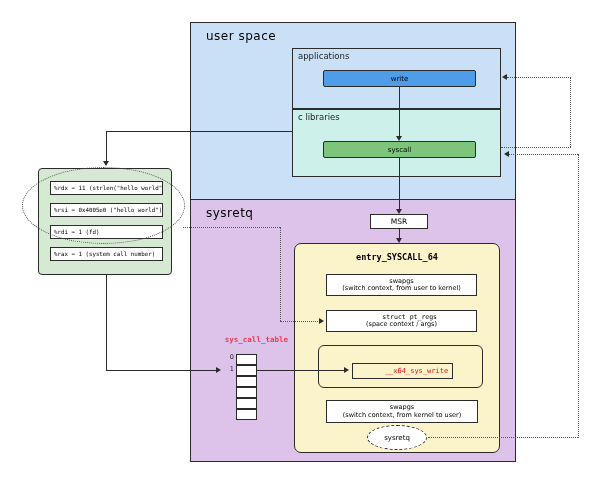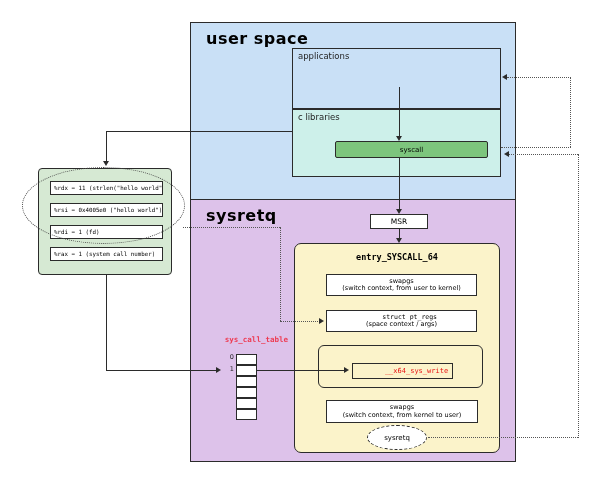--- a/index.html
+++ b/index.html
@@ -8,27 +8,27 @@
   #canvas { position:relative; width:600px; height:500px; background:#ffffff; overflow:hidden; }
   .abs { position:absolute; }
   .box { border:1px solid #2b2b2b; }
   .lbl { color:#1f1f1f; }
   .code { font-family:"DejaVu Sans Mono", monospace;text-align:right; }
   .center { display:flex; align-items:center; justify-content:center; text-align:center; }
   
   #userspace { left:190px; top:22px; width:326px; height:178px; background:#c9e0f6; border:1.5px solid #2b2b2b; }
   #kernel    { left:190px; top:200px; width:326px; height:262px; background:#ddc2ea; border:1.5px solid #2b2b2b; border-top:none; }
   #hardware  { left:190px; top:462px; width:326px; height:24px; background:#d9d9d9; border:1.5px solid #2b2b2b; border-top:1px solid #2b2b2b; font-size:7.5px; }
-  .section-label { font-weight:bold; font-size:16px; letter-spacing:0.5px; }
+  .section-label { font-weight:normal; font-size:12px; letter-spacing:0.5px; }
   
   #apps-box { left:292px; top:48px; width:209px; height:61px; background:#c9e0f6; }
   #clib-box { left:292px; top:109px; width:209px; height:68px; background:#cdf0ea; }
   .sub-label { font-size:8.5px; color:#1f1f1f; }
   #write-btn   { left:323px; top:70px;  width:153px; height:17px; background:#4f9ce8; border-radius:2px; font-size:7px; }
-  #syscall-btn { left:323px; top:141px; width:153px; height:17px; background:#7dc57d; border-radius:2px; font-size:7px;margin-left:12px; }
+  #syscall-btn { left:323px; top:141px; width:153px; height:17px; background:#7dc57d; border-radius:2px; font-size:7px; }
   
   #msr-box { left:370px; top:214px; width:58px; height:15px; background:#ffffff; font-size:7.5px; }
   #entry-box { left:294px; top:243px; width:206px; height:210px; background:#fbf3ca; border-radius:7px; }
   #entry-title { left:294px; top:252px; width:206px; font-size:8.5px; font-weight:bold; }
   #swapgs1 { left:326px; top:274px; width:151px; height:22px; background:#ffffff; }
   #ptregs  { left:326px; top:310px; width:151px; height:22px; background:#ffffff; }
   #dosys-box { left:318px; top:345px; width:165px; height:43px; border-radius:6px; }
   #dosys-title { left:318px; top:349px; width:165px; font-size:7.5px; font-weight:bold; }
   #x64write { left:352px; top:363px; width:101px; height:16px; background:#fbf3ca; font-size:7px; }
   #swapgs2 { left:326px; top:400px; width:152px; height:23px; background:#ffffff; }
@@ -58,20 +58,23 @@
 <div id="canvas">
 
   <div class="abs box" id="userspace"></div>
   <div class="abs box" id="kernel"></div>
 
   <div class="abs section-label" style="left:206px; top:29px;">user space</div>
   <div class="abs section-label" style="left:206px; top:206px;">sysretq</div>
 
   <div class="abs box" id="apps-box"></div>
   <div class="abs sub-label" style="left:298px; top:51px;">applications</div>
+  <div class="abs box center" id="write-btn">
+    <span>write</span>
+  </div>
 
   <div class="abs box" id="clib-box"></div>
   <div class="abs sub-label" style="left:298px; top:112px;">c libraries</div>
   <div class="abs box center" id="syscall-btn">
     <span>syscall</span>
   </div>
 
   <div class="abs box center" id="msr-box">
     <span>MSR</span>
   </div>

